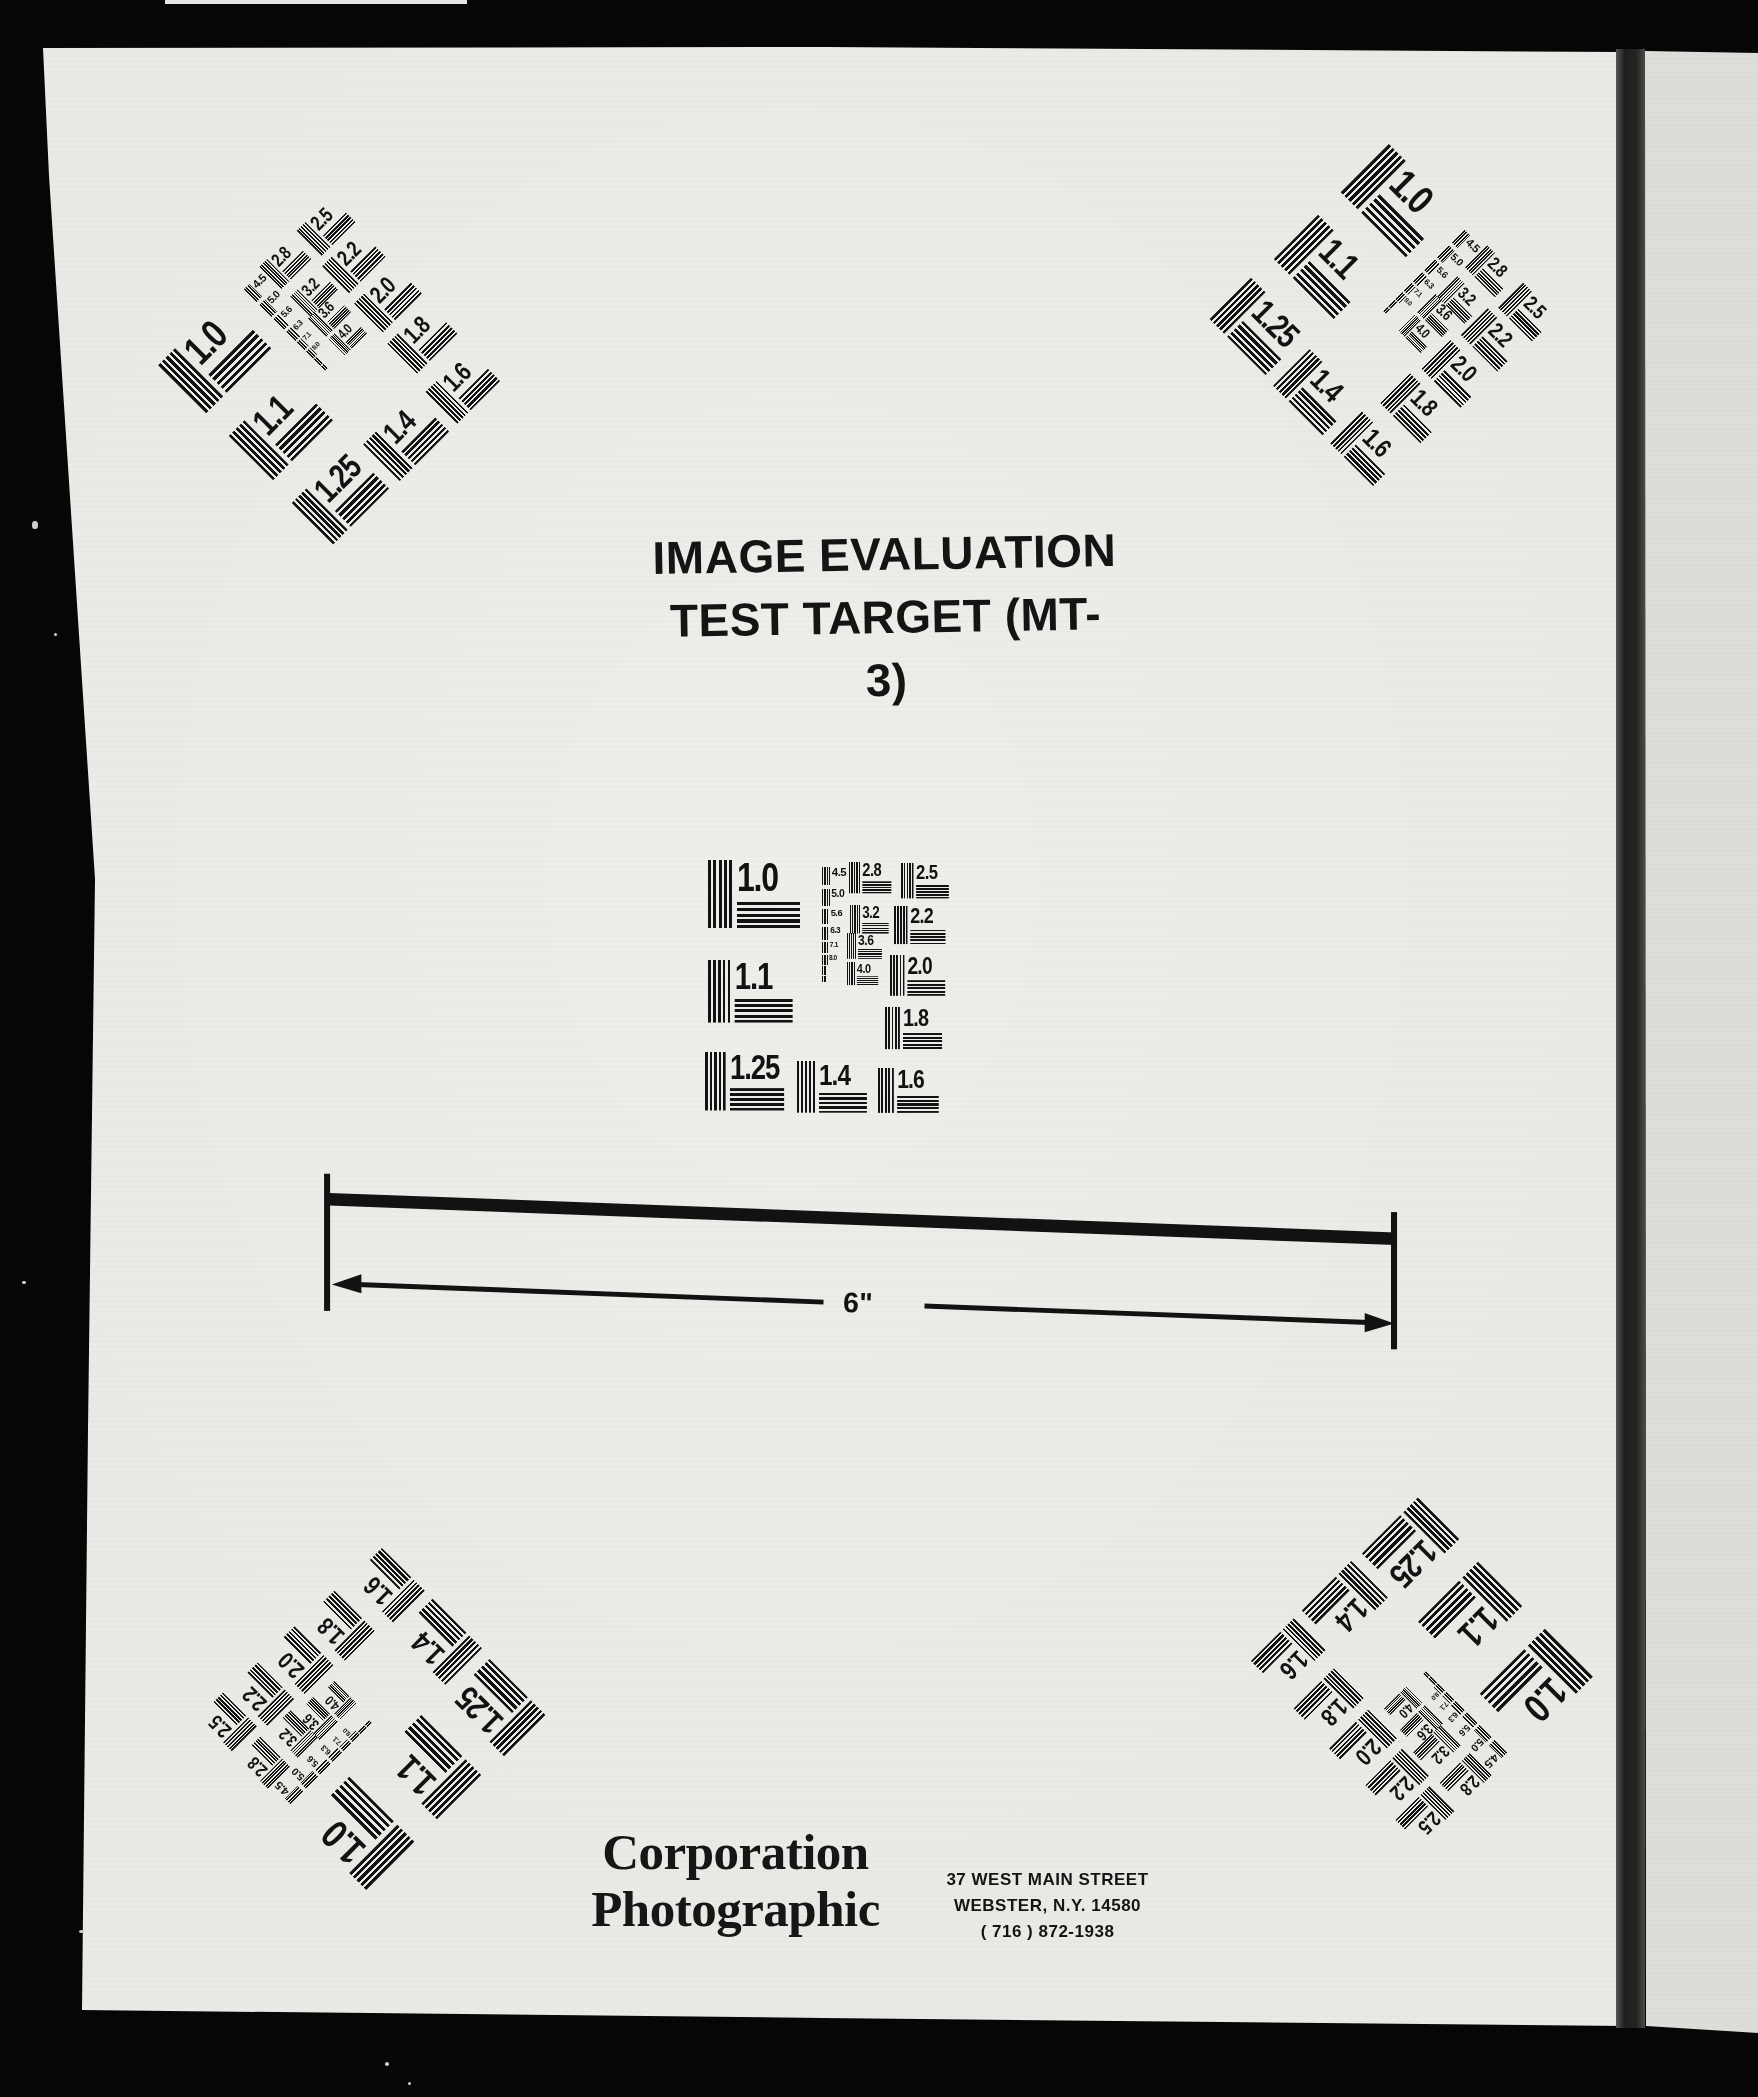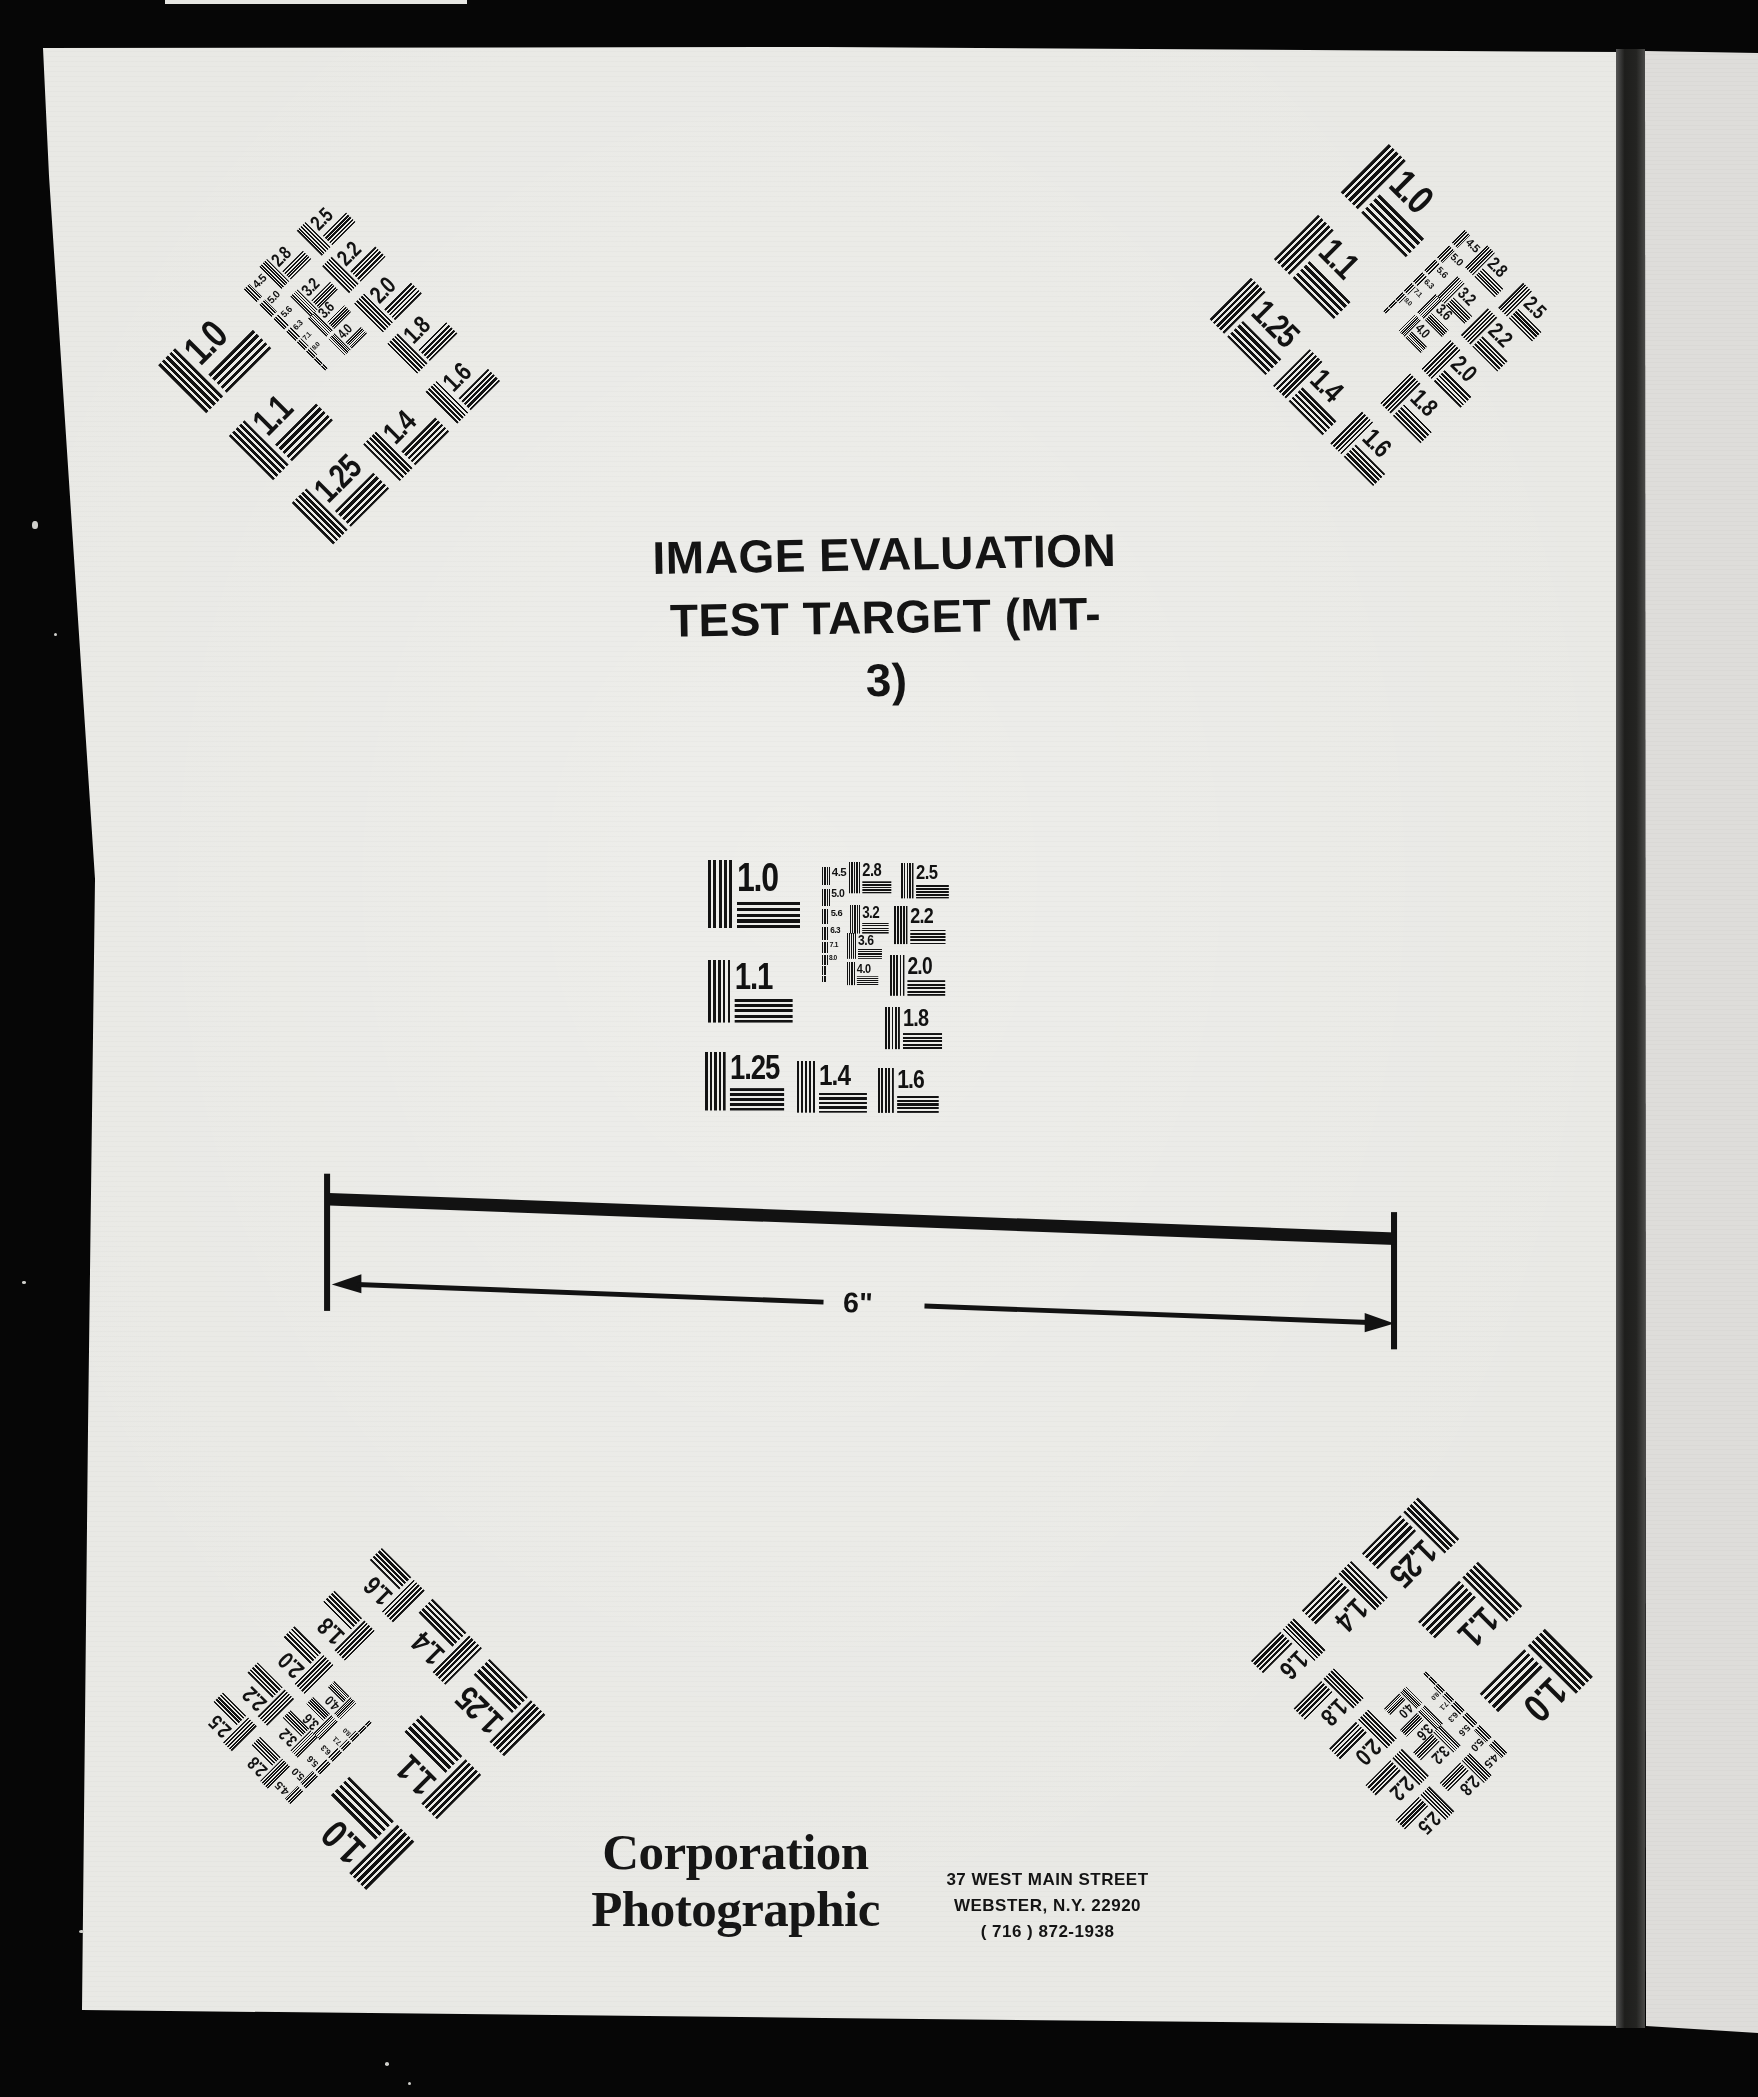--- a/index.html
+++ b/index.html
@@ -719,18 +719,18 @@
     <text x="1000" y="298" text-anchor="middle" transform="rotate(2 1000 298)">6"</text>
   </svg>
 
   <div id="org-block">
     <div>Corporation</div>
     <div>Photographic</div>
   </div>
 
   <div id="address-block">
     <div>37 WEST MAIN STREET</div>
-    <div>WEBSTER, N.Y. 22920</div>
+    <div>WEBSTER, N.Y. 14580</div>
     <div>( 716 ) 872-1938</div>
   </div>
 
 </div>
 
 
 </body></html>

